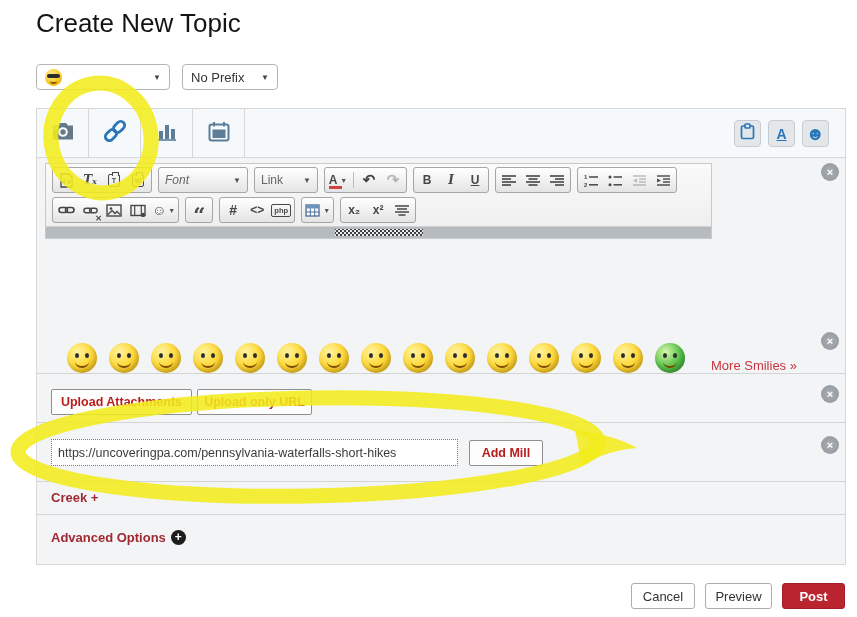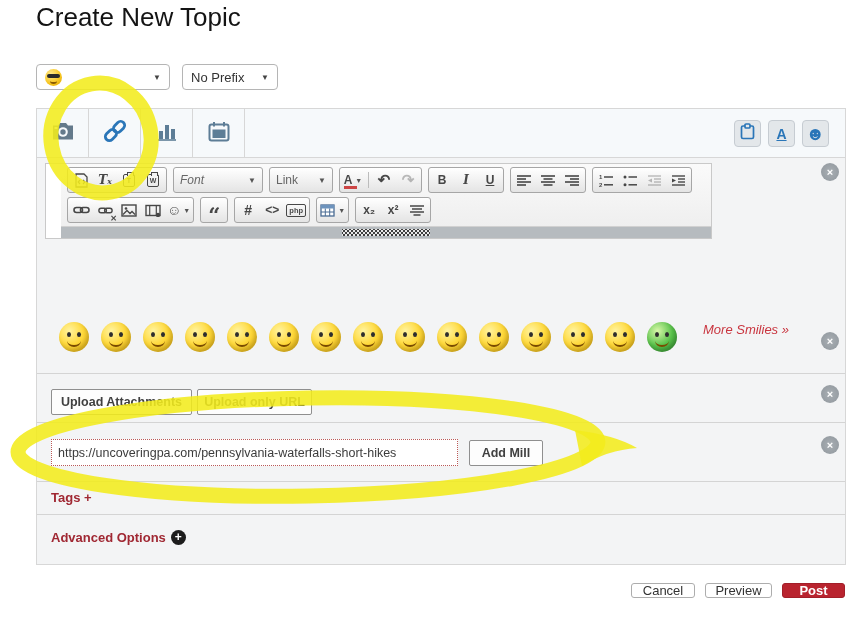--- a/index.html
+++ b/index.html
@@ -3,21 +3,21 @@
 <meta charset="utf-8">
 <style>
   * { box-sizing: border-box; margin: 0; padding: 0; }
   html,body { background:#fff; }
   #app {
     position: relative; width: 857px; height: 617px;
     background:#fff; overflow:hidden;
     font-family: "Liberation Sans", sans-serif; color:#222;
   }
   
-  .page-title { position:absolute; left:36px; top:2px; font-size:26px; font-weight:400; color:#141414; }
+  .page-title { position:absolute; left:36px; top:8px; font-size:26px; font-weight:400; color:#141414; }
 
   
   .sel {
     position:absolute; top:64px; height:26px; background:#fff;
     border:1px solid #b5b5b5; border-radius:4px;
     display:flex; align-items:center; padding:0 8px; cursor:pointer;
   }
   .sel .caret { margin-left:auto; font-size:8px; color:#444; }
   #icon-select { left:36px; width:134px; }
   #prefix-select { left:182px; width:96px; font-size:13px; color:#333; }
@@ -48,21 +48,21 @@
     display:flex; align-items:center; justify-content:center; color:#2a76b8; cursor:pointer; }
   .sbtn .a-ul { font-size:14px; font-weight:bold; text-decoration:underline; }
   .sbtn .smiley-glyph { font-size:19px; line-height:1; }
 
   
   .xclose { position:absolute; left:784px; width:18px; height:18px; border-radius:50%;
     background:radial-gradient(#a9afb4,#8f969c); color:#fff; font-size:11px; font-weight:bold;
     line-height:18px; text-align:center; cursor:pointer; }
 
   
-  #editor { position:absolute; left:8px; top:54px; width:667px; background:#fff; border:1px solid #c9c9c9;padding-left:15px; }
+  #editor { position:absolute; left:8px; top:54px; width:667px; background:#fff; border:1px solid #c9c9c9; }
   #ed-toolbar { background:linear-gradient(#fafafa,#efefef); border-bottom:1px solid #d1d1d1; padding:1px 3px; }
   .trow { display:flex; align-items:center; height:30px; }
   .grp { display:inline-flex; align-items:center; height:26px; border:1px solid #a6a6a6; border-radius:3px;
     background:linear-gradient(#fff,#e4e4e4); margin:0 3px; padding:0 1px; }
   .tbtn { min-width:24px; height:23px; padding:0 2px; display:flex; align-items:center; justify-content:center;
     font-size:12px; font-weight:bold; color:#474747; cursor:pointer; border-radius:2px; }
   .tbtn.dis { opacity:.35; cursor:default; }
   .tbtn svg { display:block; }
   .vsep { width:1px; height:16px; background:#bcbcbc; margin:0 3px; }
   .combo { display:flex; align-items:center; height:23px; padding:0 5px; cursor:pointer;
@@ -87,47 +87,47 @@
   #ed-content { position:relative; height:84px; padding:13px 10px 0; font-size:13px; color:#1d1d1d; background:#fff; }
   #ed-content p { margin:0 0 17px; }
   #autosave { position:absolute; right:8px; bottom:3px; font-size:12px; font-weight:bold; color:#ececec; }
   #resizebar { height:11px; background:#b6bbbf; position:relative; cursor:row-resize; }
   #resizebar .handle { position:absolute; left:50%; top:2px; transform:translateX(-50%);
     width:88px; height:7px; background:#e9e9e9;
     background-image:radial-gradient(#3f3f3f 1px, transparent 1.2px), radial-gradient(#3f3f3f 1px, transparent 1.2px);
     background-size:4px 4px; background-position:0 0, 2px 2px; }
 
   
-  #smilies { position:absolute; left:8px; top:213px; right:0; height:51px; display:flex; align-items:flex-start; padding-left:14px;font-style:italic; }
+  #smilies { position:absolute; left:16px; top:213px; right:0; height:51px; display:flex; align-items:flex-end; padding-left:14px; }
   .smiley { width:30px; height:30px; min-width:30px; border-radius:50%; margin-right:12px; position:relative; cursor:pointer;
     background:radial-gradient(circle at 35% 30%, #fff3a0, #ffd93b 48%, #e5ad0c); box-shadow:inset -2px -3px 4px rgba(0,0,0,.18); }
   .smiley::before { content:""; position:absolute; left:8px; top:10px; width:4px; height:5px; background:#2e2e2e; border-radius:50%; box-shadow:10px 0 #2e2e2e; }
   .smiley::after { content:""; position:absolute; left:8px; top:13px; width:14px; height:10px; border-bottom:2px solid #7a4b00; border-radius:50%; }
   .smiley.green { background:radial-gradient(circle at 35% 30%, #d8f7a9, #58c24a 52%, #2e8b2e); }
   #more-smilies { margin-left:14px; font-size:13px; color:#c9353f; cursor:pointer; white-space:nowrap; }
 
   
   .wbtn { position:absolute; height:26px; background:#fdfdfd; border:1px solid #8f8f8f; border-radius:2px;
-    font-size:12.5px; font-weight:bold; color:#404040; display:flex; align-items:center; justify-content:center; cursor:pointer; }
+    font-size:12.5px; font-weight:bold; color:#b91c1c; display:flex; align-items:center; justify-content:center; cursor:pointer; }
   #upload-attachments { left:14px; top:280px; width:141px; }
   #upload-url { left:160px; top:280px; width:115px; }
   #link-url-input { position:absolute; left:14px; top:330px; width:407px; height:27px;
     border:1px dotted #bb5a58; background:#fff; padding:0 6px;
     font-family:Liberation Sans, sans-serif; font-size:12.5px; color:#3c3c3c; }
   #add-link-btn { left:432px; top:331px; width:74px; font-weight:bold; }
 
   
   .redlink { position:absolute; left:14px; font-size:13px; font-weight:bold; color:#a02833; cursor:pointer; }
   #tags-link { top:381px; }
   #advanced-link { top:421px; display:flex; align-items:center; gap:5px; }
   .plus-circle { width:15px; height:15px; border-radius:50%; background:#1c1c1c; color:#fff;
     font-size:12px; font-weight:bold; line-height:14px; text-align:center; }
 
   
-  .fbtn { position:absolute; top:583px; height:15px; border-radius:3px; font-size:13px;
+  .fbtn { position:absolute; top:583px; height:26px; border-radius:3px; font-size:13px;
     display:flex; align-items:center; justify-content:center; cursor:pointer;
     background:#fff; border:1px solid #adadad; color:#333; }
   #cancel-btn { left:631px; width:64px; }
   #preview-btn { left:705px; width:67px; }
   #post-btn { left:782px; width:63px; background:#b9242f; border-color:#a21f29; color:#fff; font-weight:bold; }
 
   
   #annot { position:absolute; left:0; top:0; width:857px; height:617px; pointer-events:none; z-index:50; }
 </style>
 </head>
@@ -420,21 +420,21 @@
     <div class="wbtn" id="upload-attachments">Upload Attachments</div>
     <div class="wbtn" id="upload-url">Upload only URL</div>
 
     <div class="sep" style="top:313px"></div>
 
     <input id="link-url-input" value="https://uncoveringpa.com/pennsylvania-waterfalls-short-hikes" style="">
     <div class="wbtn" id="add-link-btn">Add Mill</div>
 
     <div class="sep" style="top:372px"></div>
 
-    <div class="redlink" id="tags-link">Tags +</div>
+    <div class="redlink" id="tags-link">Creek +</div>
 
     <div class="sep" style="top:405px"></div>
 
     <div class="redlink" id="advanced-link">
       <span>Advanced Options</span>
       <span class="plus-circle">+</span>
     </div>
   </div>
 
   <div class="fbtn" id="cancel-btn">Cancel</div>

